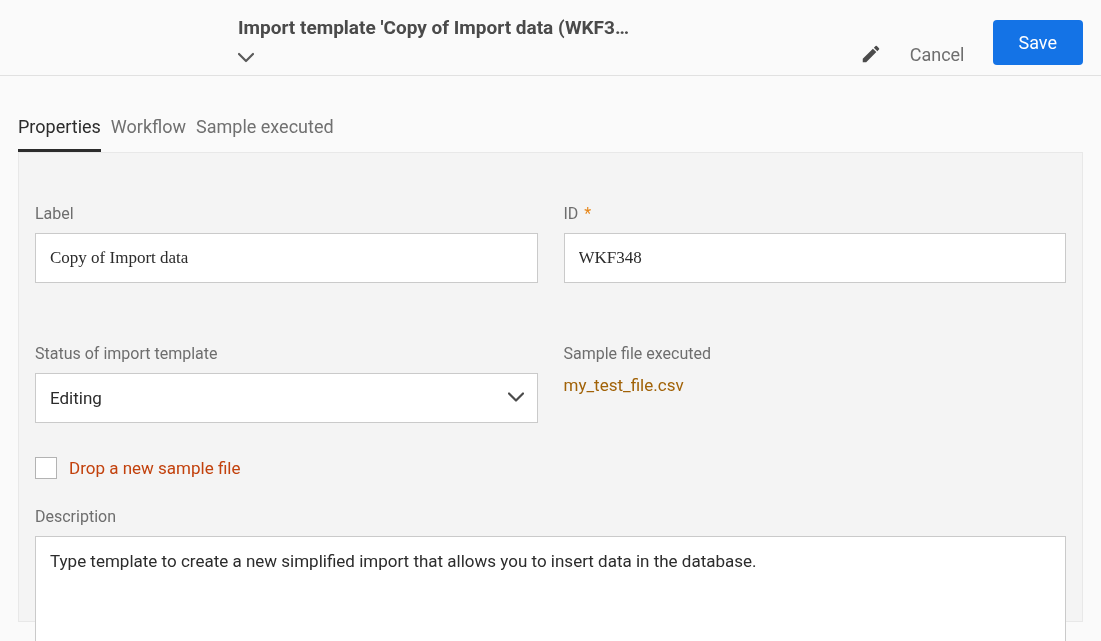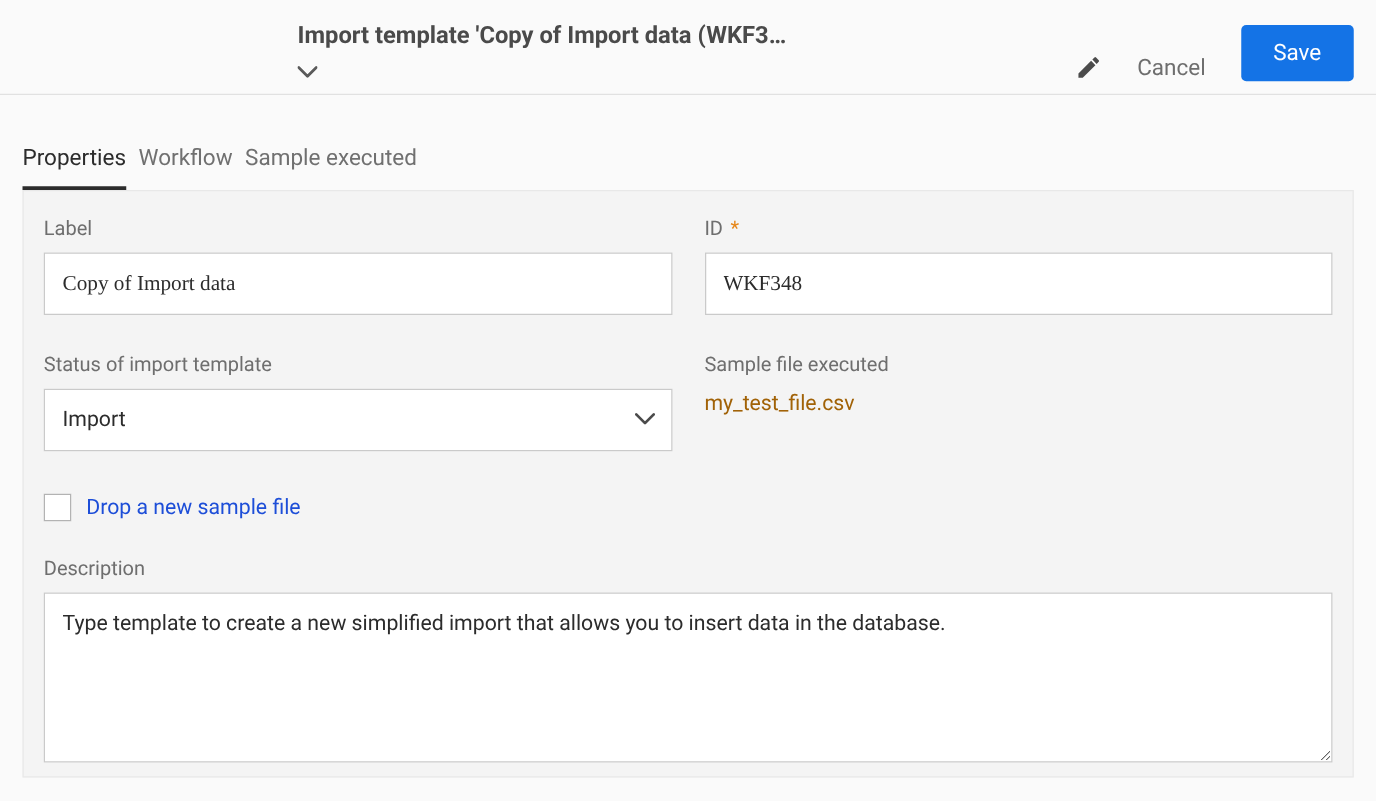--- a/index.html
+++ b/index.html
@@ -93,20 +93,21 @@
     .panel {
       margin: 0 18px 0 18px;
       background: #f4f4f4;
       border: 1px solid #e8e8e8;
       padding: 20px 16px 22px 16px;
       height: 470px;
     }
     .form-row {
       display: flex;
       gap: 26px;
+      margin-top: 31px;
     }
     .form-col {
       flex: 1;
       display: flex;
       flex-direction: column;
     }
     .form-label {
       font-size: 16px;
       color: #6e6e6e;
       margin-bottom: 10px;
@@ -169,21 +170,21 @@
     }
     .checkbox {
       width: 22px;
       height: 22px;
       border: 1px solid #b3b3b3;
       background: #fff;
       cursor: pointer;
     }
     .checkbox-label {
       font-size: 17px;
-      color: #1d4ed8;
+      color: #c2410c;
     }
     .desc-section {
       margin-top: 28px;
     }
     .textarea {
       width: 100%;
       height: 136px;
       padding: 14px;
       font-size: 17px;
       color: #2c2c2c;
@@ -240,21 +241,21 @@
     </div>
   </div>
 
   <div class="row-spacer"></div>
 
   <div class="form-row">
     <div class="form-col">
       <div class="form-label">Status of import template</div>
       <div class="select-wrap">
         <div class="select-input">
-          <span>Import</span>
+          <span>Editing</span>
         </div>
         <span class="select-chevron">
           <svg width="16" height="12" viewBox="0 0 16 10">
               <path d="M1 1 L8 8 L15 1" stroke="currentColor" stroke-width="2.2" fill="none" stroke-linecap="round" stroke-linejoin="round"></path>
             </svg>
         </span>
       </div>
     </div>
     <div class="form-col">
       <div class="form-label">Sample file executed</div>

